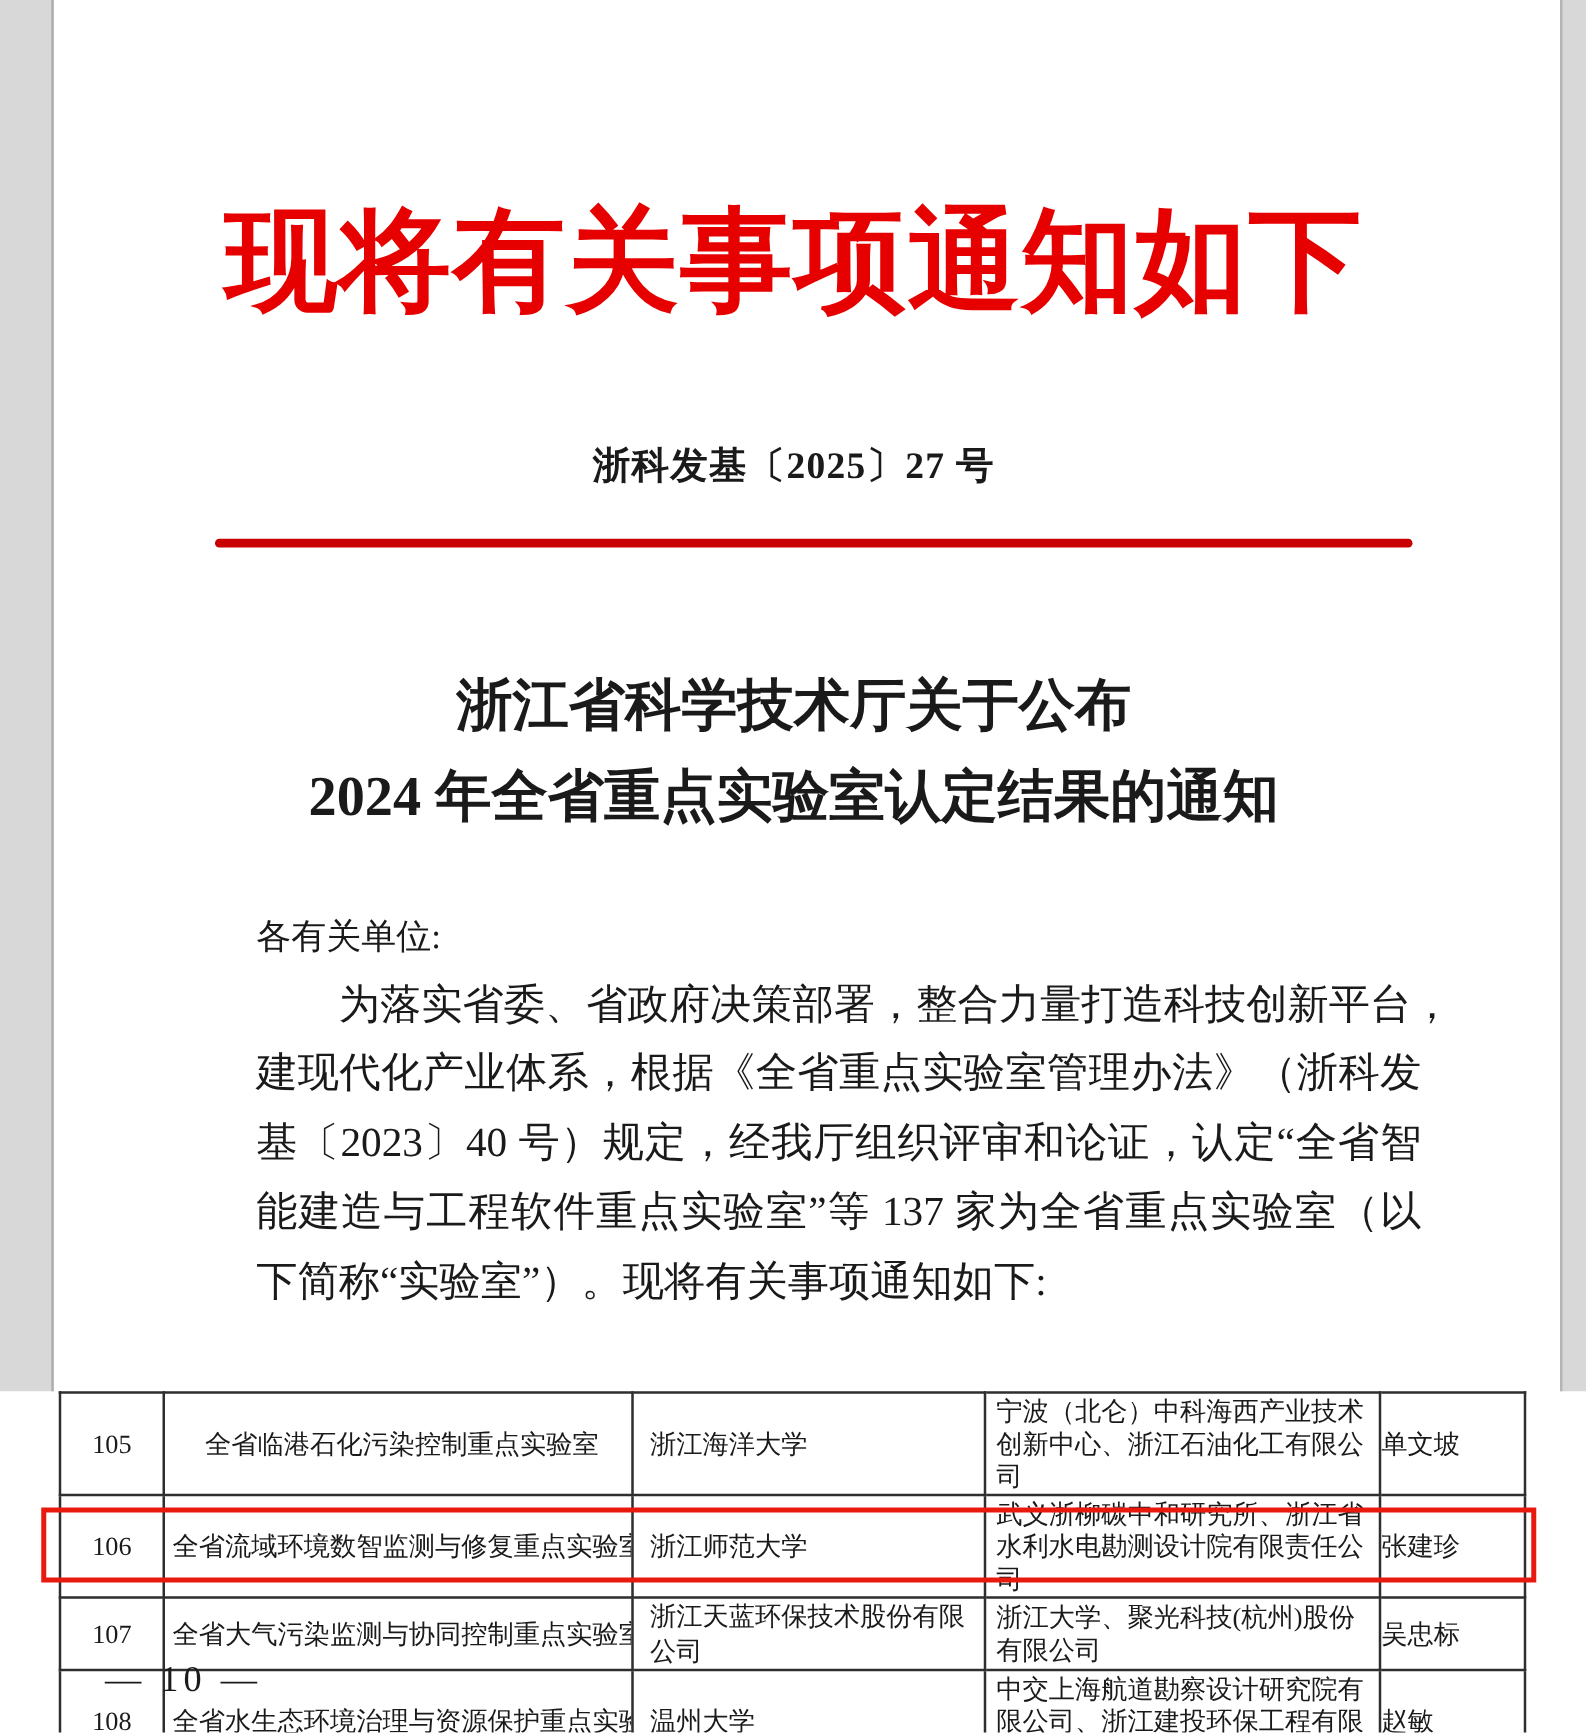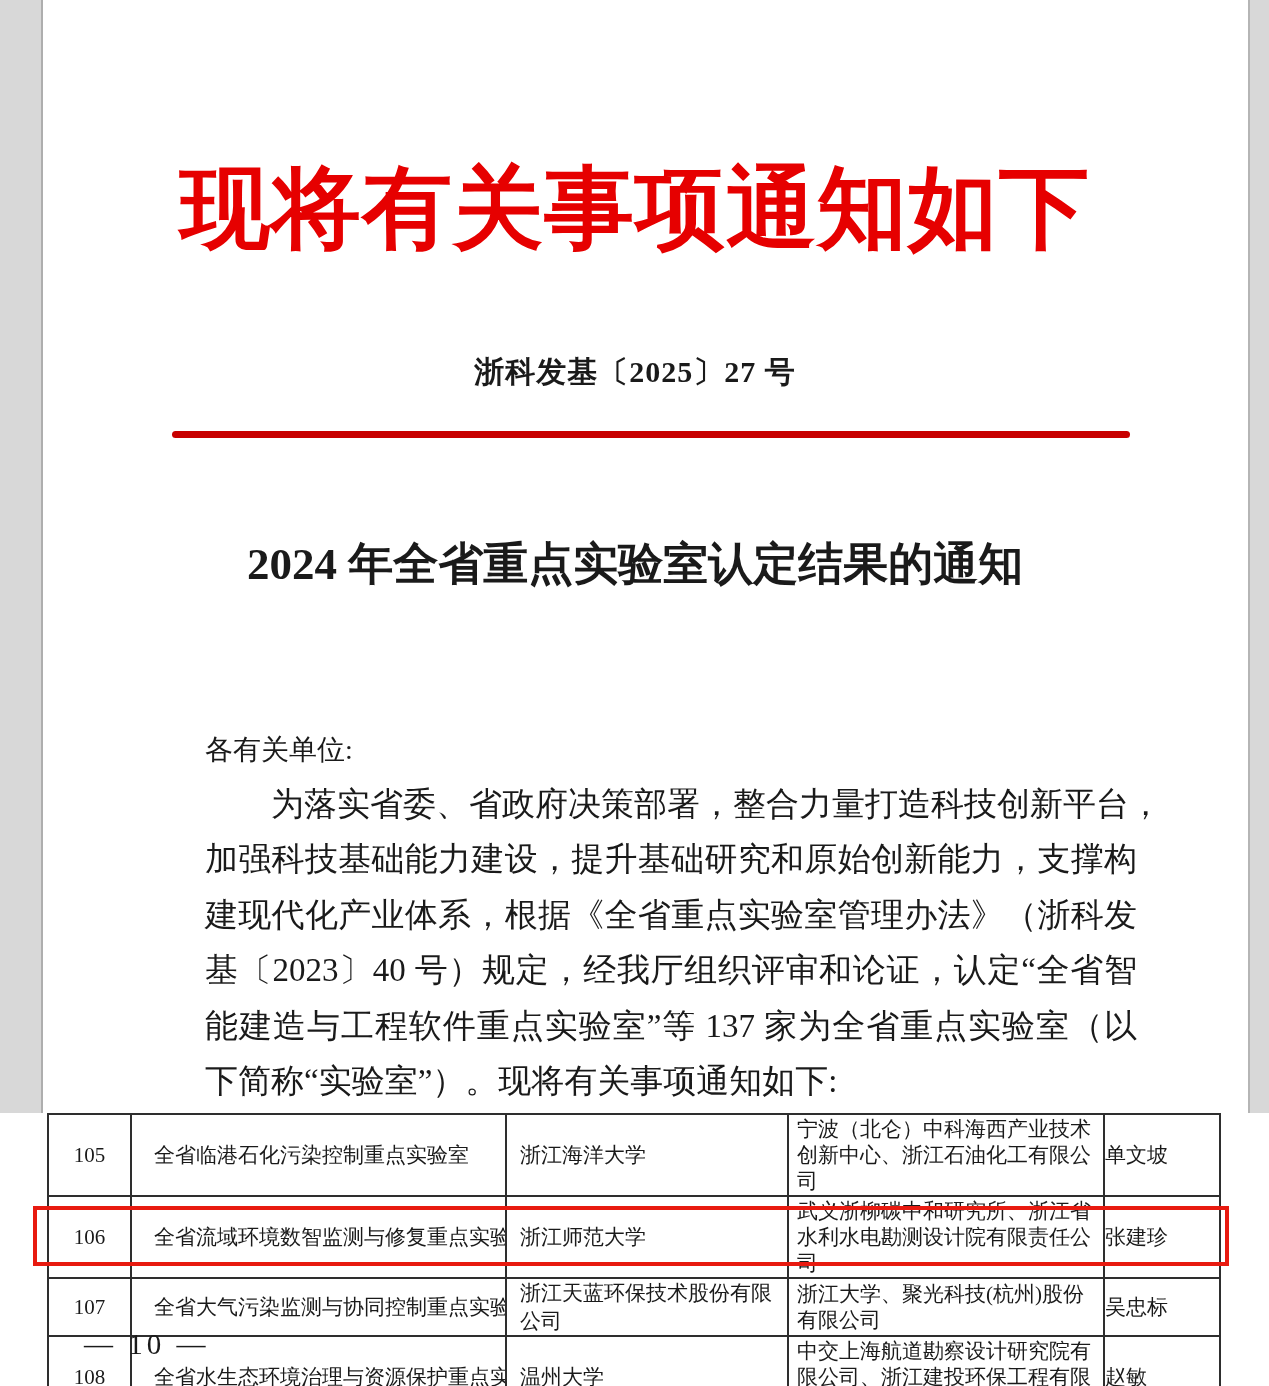--- a/index.html
+++ b/index.html
@@ -61,21 +61,21 @@
     position:absolute;top:1113px;left:47px;width:1172px;
     border-collapse:collapse;table-layout:fixed;
     font-size:21px;
   }
   .result-table td{
     border:2px solid var(--table_border);
     height:50px;vertical-align:middle;
     overflow:hidden;
   }
   td.cell-no{text-align:center;}
-  td.cell-lab{padding-left:22px;white-space:nowrap;}
+  td.cell-lab{padding-left:6px;white-space:nowrap;text-align:center;}
   td.cell-inst{padding-left:13px;}
   td.cell-partner{padding:1px 8px;line-height:26px;}
   td.cell-director{}
 
   .highlight-box{
     position:absolute;top:1206px;left:33px;width:1196px;height:60px;
     border:4px solid var(--highlight_red);
     pointer-events:none;
   }
   .page-number{
@@ -89,28 +89,28 @@
 <div class="edge-strip left"></div>
 <div class="edge-strip right"></div>
 
 <div class="header-title">现将有关事项通知如下</div>
 
 <div class="doc-number">浙科发基〔2025〕27 号</div>
 
 <div class="red-divider"></div>
 
 <div class="notice-title">
+  <div>浙江省科学技术厅关于公布</div>
   <div>2024 年全省重点实验室认定结果的通知</div>
 </div>
 
 <div class="salutation">各有关单位:</div>
 
 <div class="body-text">
   <div class="body-line first">为落实省委、省政府决策部署，整合力量打造科技创新平台，</div>
-  <div class="body-line">加强科技基础能力建设，提升基础研究和原始创新能力，支撑构</div>
   <div class="body-line">建现代化产业体系，根据《全省重点实验室管理办法》（浙科发</div>
   <div class="body-line">基〔2023〕40 号）规定，经我厅组织评审和论证，认定“全省智</div>
   <div class="body-line">能建造与工程软件重点实验室”等 137 家为全省重点实验室（以</div>
   <div class="body-line last">下简称“实验室”）。现将有关事项通知如下:</div>
 </div>
 
 <table class="result-table">
   <colgroup>
     <col style="width:83px">
       <col style="width:375px">

